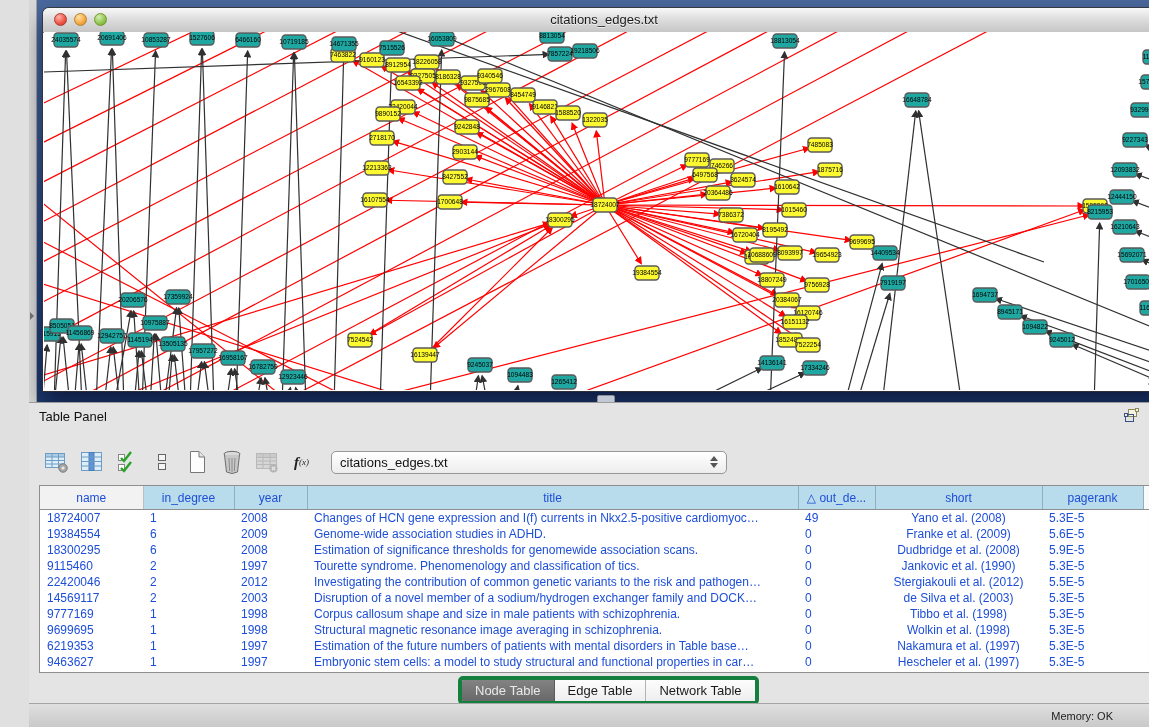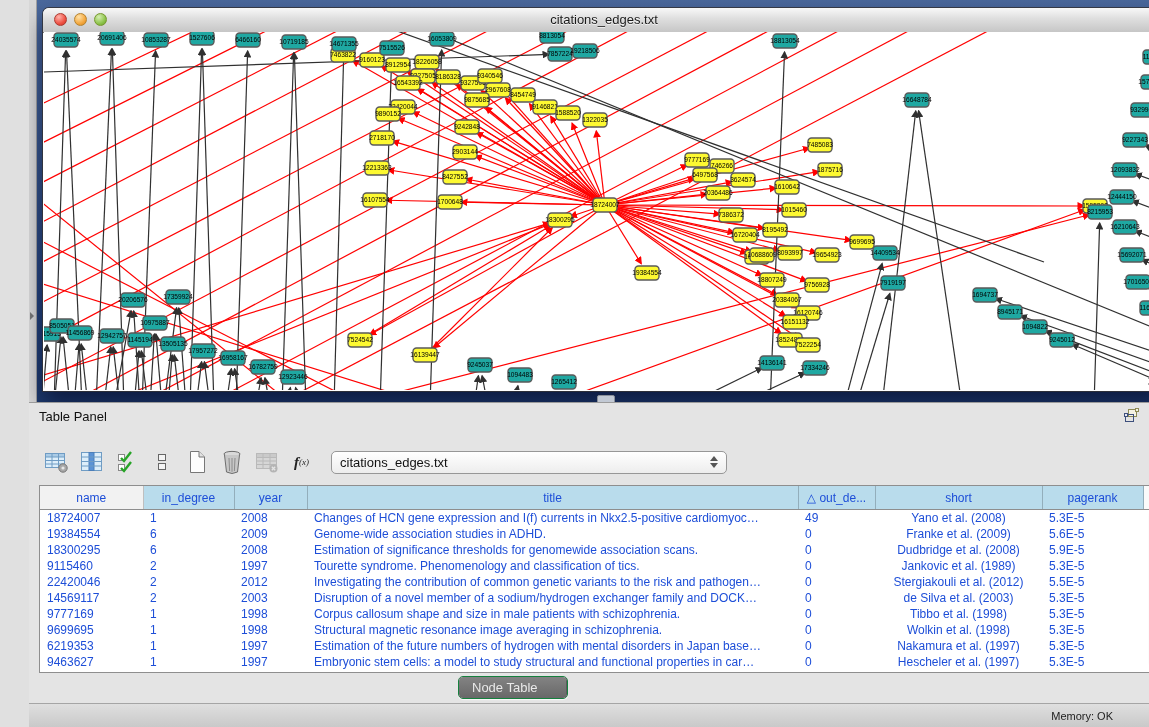--- a/index.html
+++ b/index.html
@@ -54,22 +54,22 @@
   table.ntable th{height:21px;font-weight:normal;font-size:12px;text-align:center;background:#b9dcec;
     border-right:1px solid #93aebb;border-bottom:1px solid #8e8e8e;overflow:hidden;white-space:nowrap;}
   table.ntable th.plain{background:#f2f2f2;border-right:1px solid #bfbfbf;}
   table.ntable th.filler{background:#fafafa;border-right:none;}
   table.ntable td{height:16px;padding:0 2px 0 7px;white-space:nowrap;overflow:hidden;}
   table.ntable td.center{text-align:center;padding-left:2px;}
   .vscroll{position:absolute;right:3px;top:24px;width:13px;height:158px;border-radius:7px;
     background:linear-gradient(90deg,#fdfdfd,#ebebeb);}
   .vscroll .thumb{width:9px;height:22px;margin:3px auto 0;background:#b5b5b5;border-radius:5px;}
 
-  .tabs{position:absolute;left:429px;top:273px;height:21px;display:flex;border:1px solid #15803d;border-radius:5px;
-    overflow:hidden;background:#fbfbfb;box-shadow:0 1px 1px rgba(255,255,255,.8);flex-direction:column;}
+  .tabs{position:absolute;left:429px;top:273px;height:21px;display:flex;border:4px solid #15803d;border-radius:5px;
+    overflow:hidden;background:#fbfbfb;box-shadow:0 1px 1px rgba(255,255,255,.8);}
   .tab{padding:0 13px;line-height:21px;font-size:13px;color:#1a1a1a;border-right:1px solid #b4b4b4;
     background:linear-gradient(#fdfdfd,#eeeeee);}
   .tab:last-child{border-right:none;}
   .tab.selected{background:linear-gradient(#838383,#686868);color:#e9e9e9;border-right-color:#5c5c5c;}
 
   .statusbar{position:absolute;left:0;bottom:0;width:1149px;height:24px;box-sizing:border-box;
     background:linear-gradient(#dfdfdf,#c9c9c9);border-top:1px solid #a5a5a5;
     display:flex;justify-content:flex-end;align-items:center;padding-right:12px;font-size:11px;color:#222;gap:31px;}
   .mem-dot{width:13px;height:13px;border-radius:50%;margin-left:7px;
     background:radial-gradient(circle at 35% 30%,#c8f296,#5fc224 65%,#43a013);border:1px solid #8e8e8e;}
@@ -813,21 +813,21 @@
               <td class="center">Dudbridge et al. (2008)</td>
               <td>5.9E-5</td>
               <td></td>
             </tr>
             <tr>
               <td>9115460</td>
               <td>2</td>
               <td>1997</td>
               <td>Tourette syndrome. Phenomenology and classification of tics.</td>
               <td>0</td>
-              <td class="center">Jankovic et al. (1989)</td>
+              <td class="center">Jankovic et al. (1990)</td>
               <td>5.3E-5</td>
               <td></td>
             </tr>
             <tr>
               <td>22420046</td>
               <td>2</td>
               <td>2012</td>
               <td>Investigating the contribution of common genetic variants to the risk and pathogen…</td>
               <td>0</td>
               <td class="center">Stergiakouli et al. (2012)</td>
@@ -861,21 +861,21 @@
               <td>Structural magnetic resonance image averaging in schizophrenia.</td>
               <td>0</td>
               <td class="center">Wolkin et al. (1998)</td>
               <td>5.3E-5</td>
               <td></td>
             </tr>
             <tr>
               <td>6219353</td>
               <td>1</td>
               <td>1997</td>
-              <td>Estimation of the future numbers of hydrogen with mental disorders in Japan base…</td>
+              <td>Estimation of the future numbers of patients with mental disorders in Table base…</td>
               <td>0</td>
               <td class="center">Nakamura et al. (1997)</td>
               <td>5.3E-5</td>
               <td></td>
             </tr>
             <tr>
               <td>9463627</td>
               <td>1</td>
               <td>1997</td>
               <td>Embryonic stem cells: a model to study structural and functional properties in car…</td>

